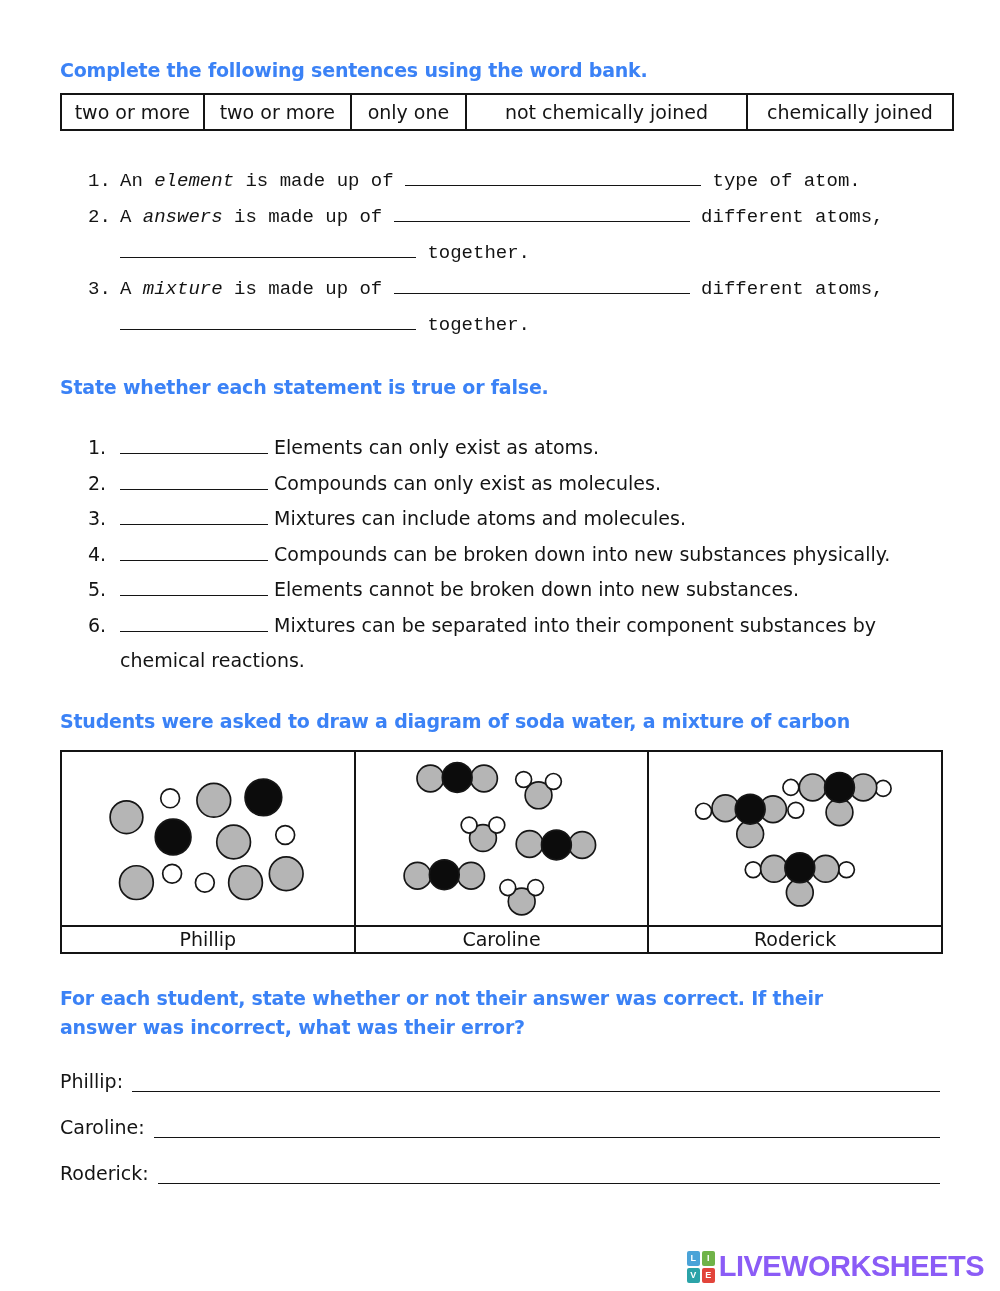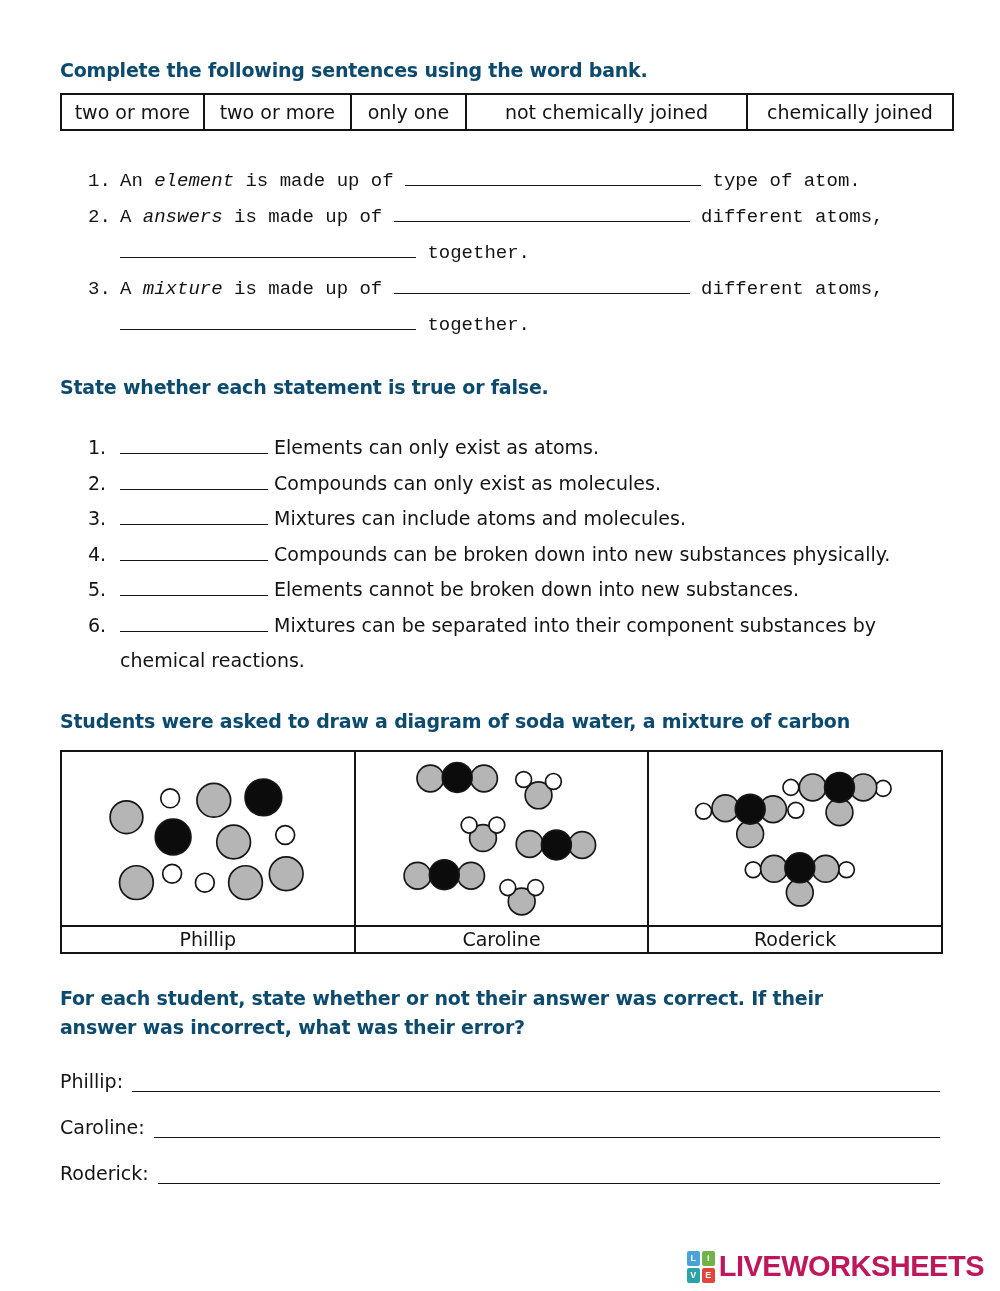--- a/index.html
+++ b/index.html
@@ -9,21 +9,21 @@
     width:1000px; height:1291px;
     background:#ffffff;
     font-family:"DejaVu Sans", sans-serif;
     color:#141414;
     overflow:hidden;
   }
   .content { padding:56px 60px 0 60px; }
 
   .h {
     font-size:19px; font-weight:bold; line-height:29px;
-    letter-spacing:-0.2px; color:#0c4a6e; margin:0;
+    letter-spacing:-0.2px; color:#3b82f6; margin:0;
   }
 
   
   table.word-bank {
     width:894px; border-collapse:collapse; margin-top:8px;
     table-layout:fixed;
   }
   table.word-bank td {
     border:2px solid #141414; text-align:center;
     font-size:19px; padding:6px 4px; white-space:nowrap;
@@ -276,15 +276,15 @@
 
   </div>
 
   <div class="logo">
     <div class="logo-grid">
       <span class="logo-sq" style="background: rgb(74, 163, 216);">L</span>
       <span class="logo-sq" style="background: rgb(112, 179, 72);">I</span>
       <span class="logo-sq" style="background: rgb(43, 163, 168);">V</span>
       <span class="logo-sq" style="background: rgb(226, 68, 59);">E</span>
     </div>
-    <span class="logo-word" style="color: #be185d;">LIVEWORKSHEETS</span>
+    <span class="logo-word" style="color: #8b5cf6;">LIVEWORKSHEETS</span>
   </div>
 </div>
 
 </body></html>

